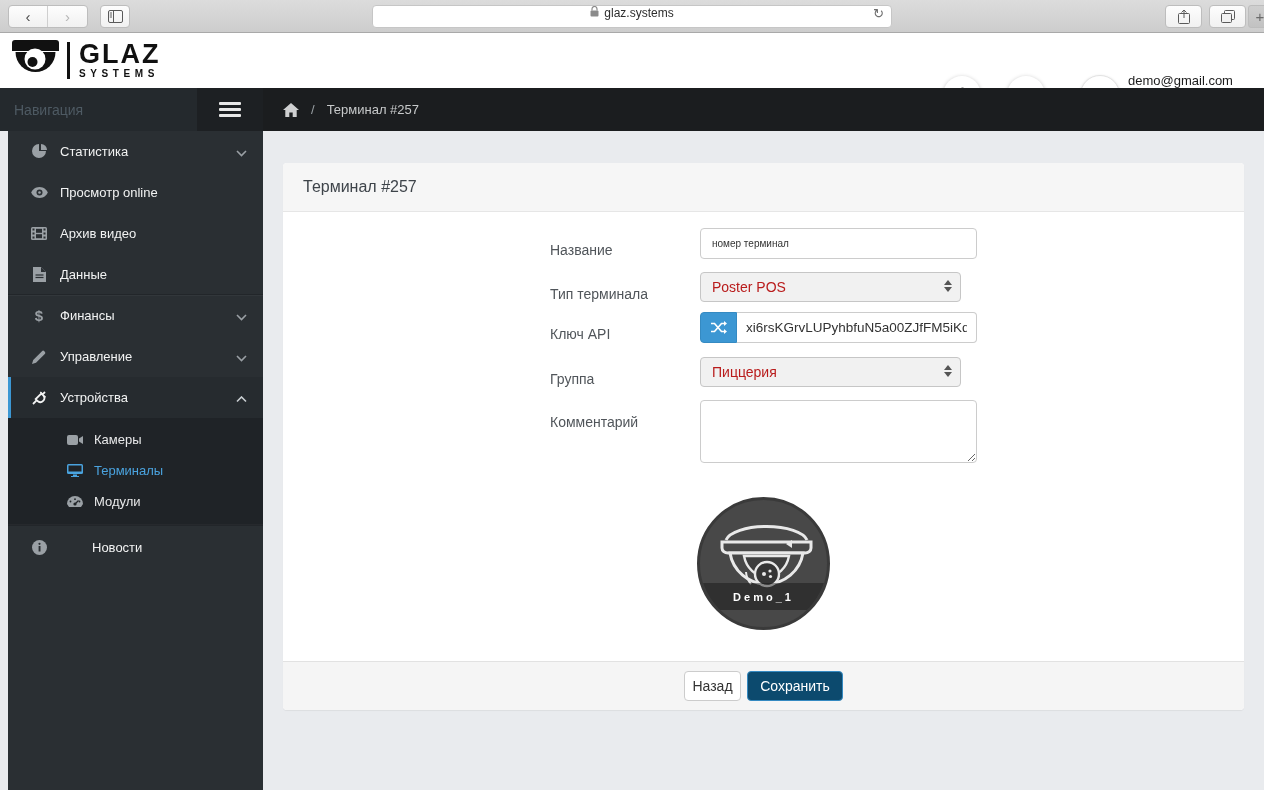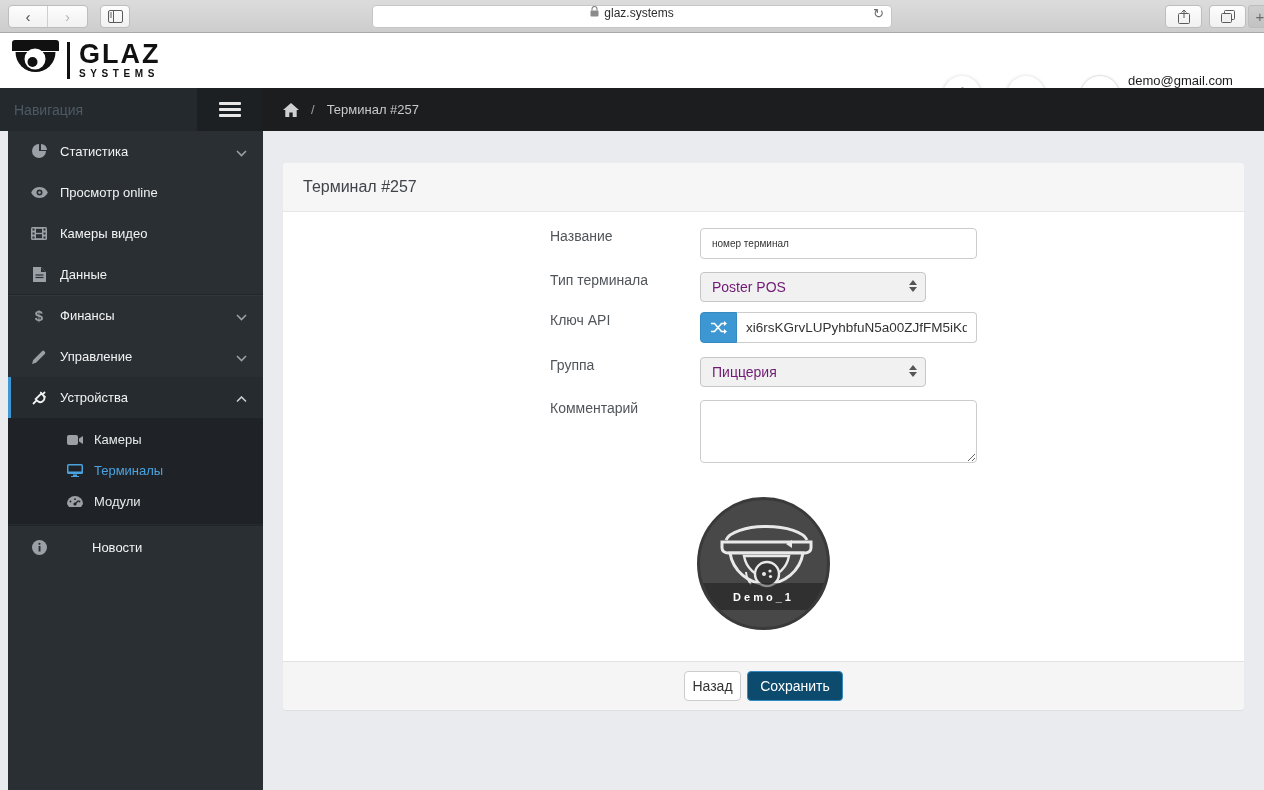--- a/index.html
+++ b/index.html
@@ -79,26 +79,26 @@
 
   
   .content { position:absolute; left:263px; top:131px; width:1001px; height:659px; background:#e9ebee; }
   .panel { position:absolute; left:20px; top:32px; width:961px; border-radius:4px;
            background:#fff; box-shadow:0 1px 1px rgba(0,0,0,.06); }
   .panel-header { height:49px; background:#f6f6f6; border-bottom:1px solid #e6e6e6;
                   border-radius:4px 4px 0 0; display:flex; align-items:center; padding-left:20px;
                   font-size:16px; color:#3e444a; }
   .panel-body { height:449px; position:relative; background:#fff; }
   .frow { position:absolute; left:0; width:961px; }
-  .frow .flabel { position:absolute; left:267px; top:0; width:145px; font-size:14px; color:#50555a; }
+  .frow .flabel { position:absolute; left:267px; top:14px; width:145px; font-size:14px; color:#50555a; }
   .fctrl { position:absolute; left:417px; width:277px; }
   .tinput { width:277px; height:31px; border:1px solid #ccc; border-radius:4px; padding:0 11px;
             font-size:10px; color:#333; font-family:"Liberation Sans",sans-serif; background:#fff; }
-  .tselect { position:relative; width:226px; height:30px; background:#f1f1f1; border:1px solid #c6c6c6;
-             border-radius:4px; font-size:14px; color:#701a75; display:flex; align-items:center;
+  .tselect { position:relative; width:261px; height:30px; background:#f1f1f1; border:1px solid #c6c6c6;
+             border-radius:4px; font-size:14px; color:#b91c1c; display:flex; align-items:center;
              padding:0 24px 0 11px; cursor:default; }
   .stepper { position:absolute; right:8px; top:7px; display:flex; flex-direction:column; align-items:center; }
   .stepper .up { width:0; height:0; border-left:4px solid transparent; border-right:4px solid transparent;
                  border-bottom:5px solid #555; margin-bottom:2px; }
   .stepper .down { width:0; height:0; border-left:4px solid transparent; border-right:4px solid transparent;
                    border-top:5px solid #555; }
   .api-group { display:flex; width:277px; }
   .api-btn { width:37px; height:31px; background:#3c97d3; border:1px solid #358ac2; border-radius:4px 0 0 4px;
              display:flex; align-items:center; justify-content:center; cursor:pointer; }
   .api-input { width:240px; height:31px; border:1px solid #ccc; border-left:none; border-radius:0 4px 4px 0;
@@ -257,21 +257,21 @@
             <rect x="1.5" y="1.5" width="2" height="2" fill="#2a2f33"></rect>
             <rect x="1.5" y="5.5" width="2" height="2" fill="#2a2f33"></rect>
             <rect x="1.5" y="9.5" width="2" height="2" fill="#2a2f33"></rect>
             <rect x="12.5" y="1.5" width="2" height="2" fill="#2a2f33"></rect>
             <rect x="12.5" y="5.5" width="2" height="2" fill="#2a2f33"></rect>
             <rect x="12.5" y="9.5" width="2" height="2" fill="#2a2f33"></rect>
             <rect x="5" y="1.8" width="6" height="4" fill="#2a2f33"></rect>
             <rect x="5" y="7.2" width="6" height="4" fill="#2a2f33"></rect>
           </svg>
       </span>
-      <span>Камеры видео</span>
+      <span>Архив видео</span>
     </div>
     <div class="s-item divider-after">
       <span class="ic">
         <svg width="13" height="15" viewBox="0 0 13 15">
             <path d="M0 0 h8 l5 5 v10 h-13 z" fill="#9aa0a5"></path>
             <path d="M8 0 l5 5 h-5 z" fill="#2a2f33"></path>
             <line x1="2.5" y1="8" x2="10.5" y2="8" stroke="#2a2f33" stroke-width="1.2"></line>
             <line x1="2.5" y1="10.5" x2="10.5" y2="10.5" stroke="#2a2f33" stroke-width="1.2"></line>
           </svg>
       </span>

